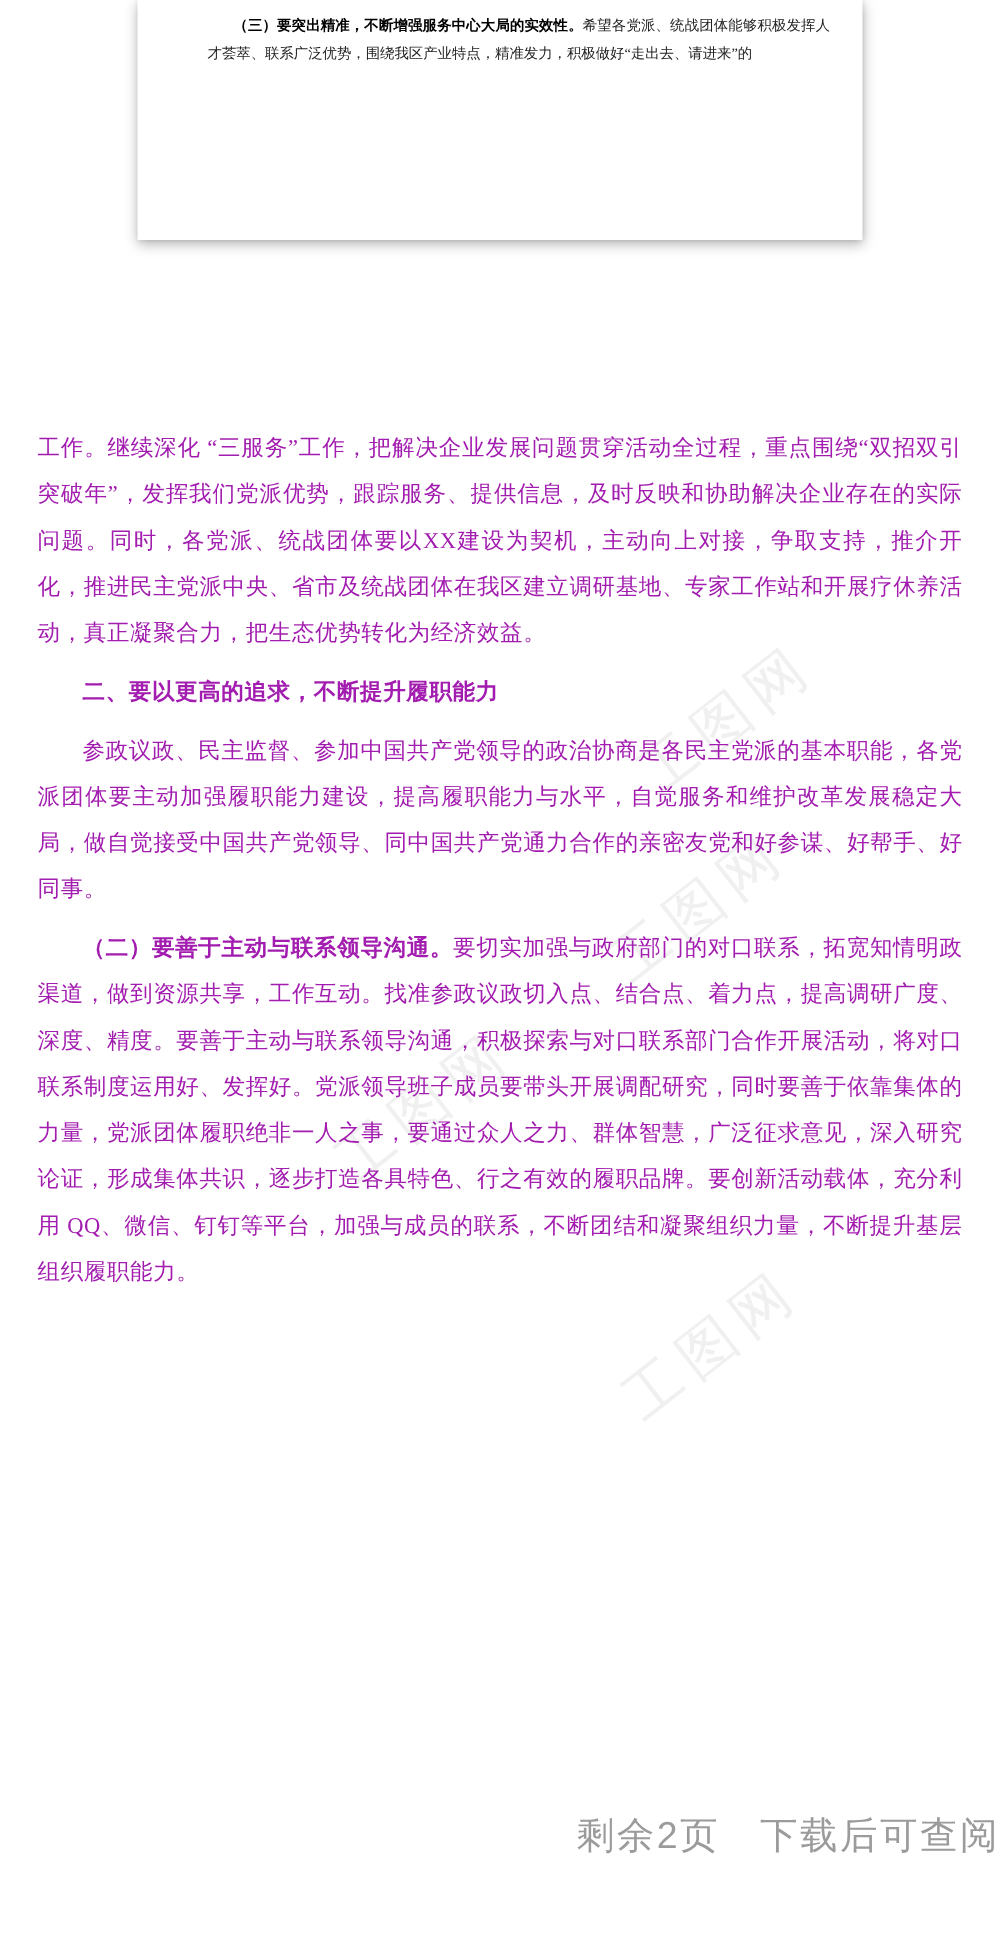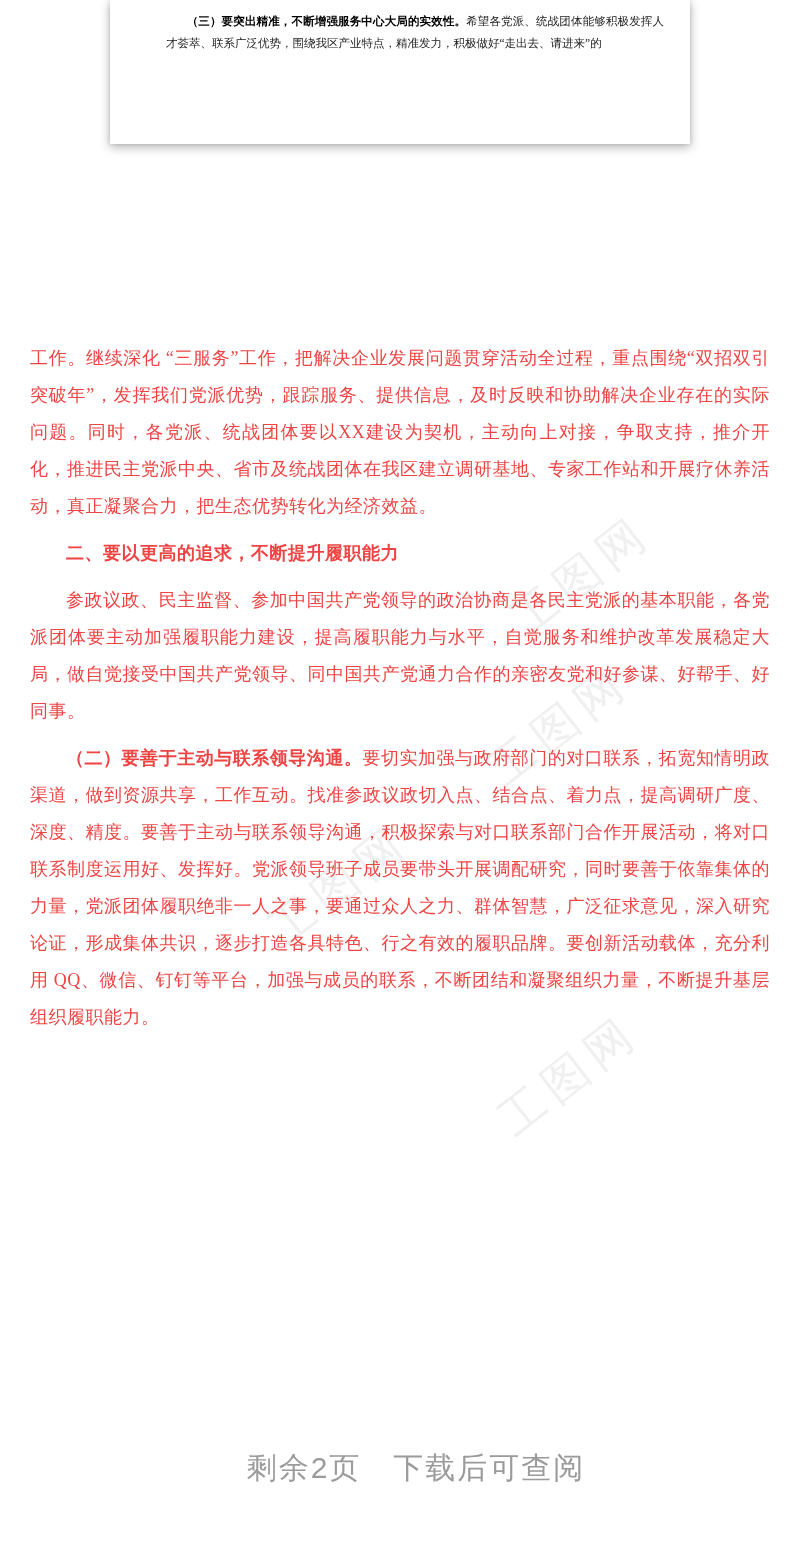--- a/index.html
+++ b/index.html
@@ -24,21 +24,21 @@
     white-space: nowrap;
     pointer-events: none;
   }
 
   
   .preview-card {
     position: absolute;
     top: 0;
     left: 110px;
     width: 580px;
-    height: 144px;
+    height: 192px;
     background: #ffffff;
     box-shadow: 0 3px 10px rgba(0, 0, 0, 0.30), 0 0 4px rgba(0, 0, 0, 0.12);
     padding: 10px 26px 0 56px;
     z-index: 2;
   }
   .card-para {
     font-size: 11.5px;
     line-height: 22px;
     text-align: justify;
     text-indent: 1.8em;
@@ -54,33 +54,33 @@
     right: 30px;
     z-index: 1;
   }
   .para {
     font-size: 18px;
     line-height: 37px;
     letter-spacing: 0.5px;
     text-align: justify;
     text-indent: 2em;
     margin-bottom: 10px;
-    color: #ef4444;
+    color: #a21caf;
   }
   .para.no-indent { text-indent: 0; }
   .para.heading { font-weight: 700; margin-top: 4px; margin-bottom: 10px; }
   .para .lead { font-weight: 700; }
 
   
   .footer-note {
     position: absolute;
     top: 1448px;
     left: 0;
     width: 100%;
-    text-align: center;
+    text-align: right;
     color: #9b9b9b;
     font-size: 30px;
     letter-spacing: 2px;
     font-family: "Liberation Sans", "DejaVu Sans", sans-serif;
     z-index: 1;
     padding-left: 32px;
   }
 </style>
 </head>
 <body>

